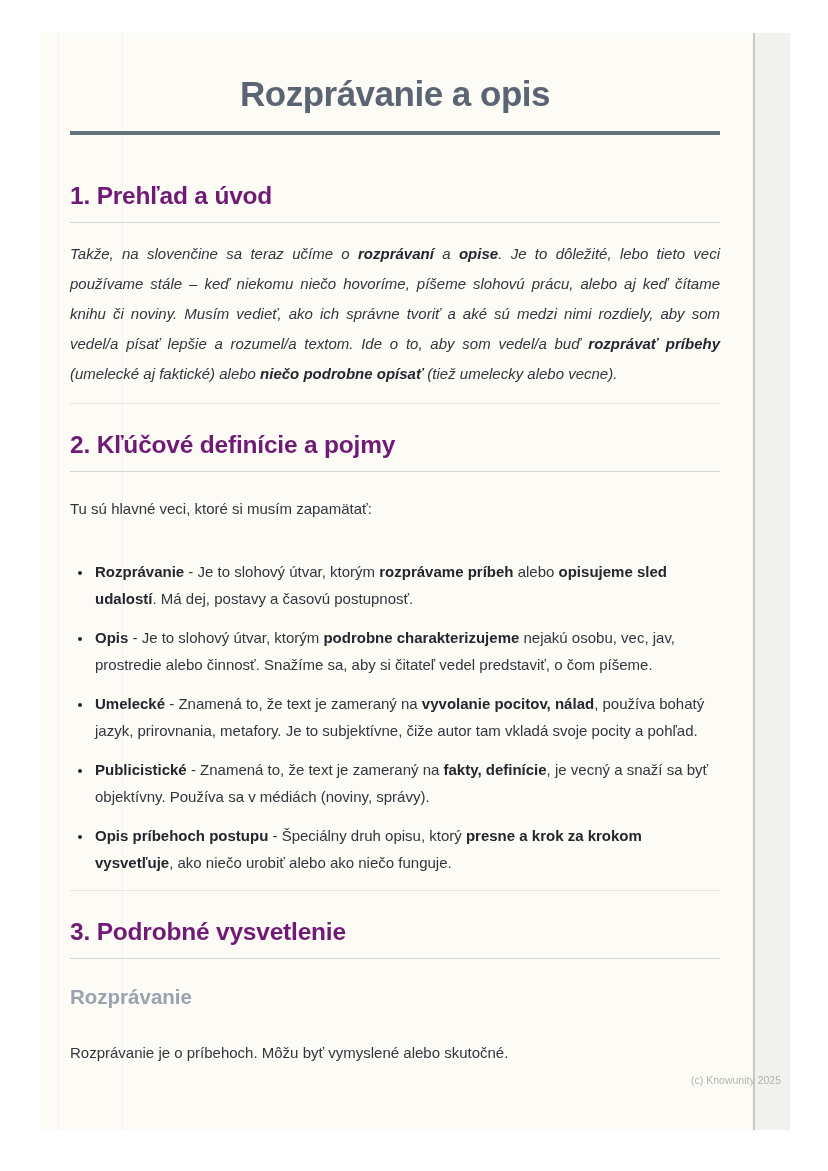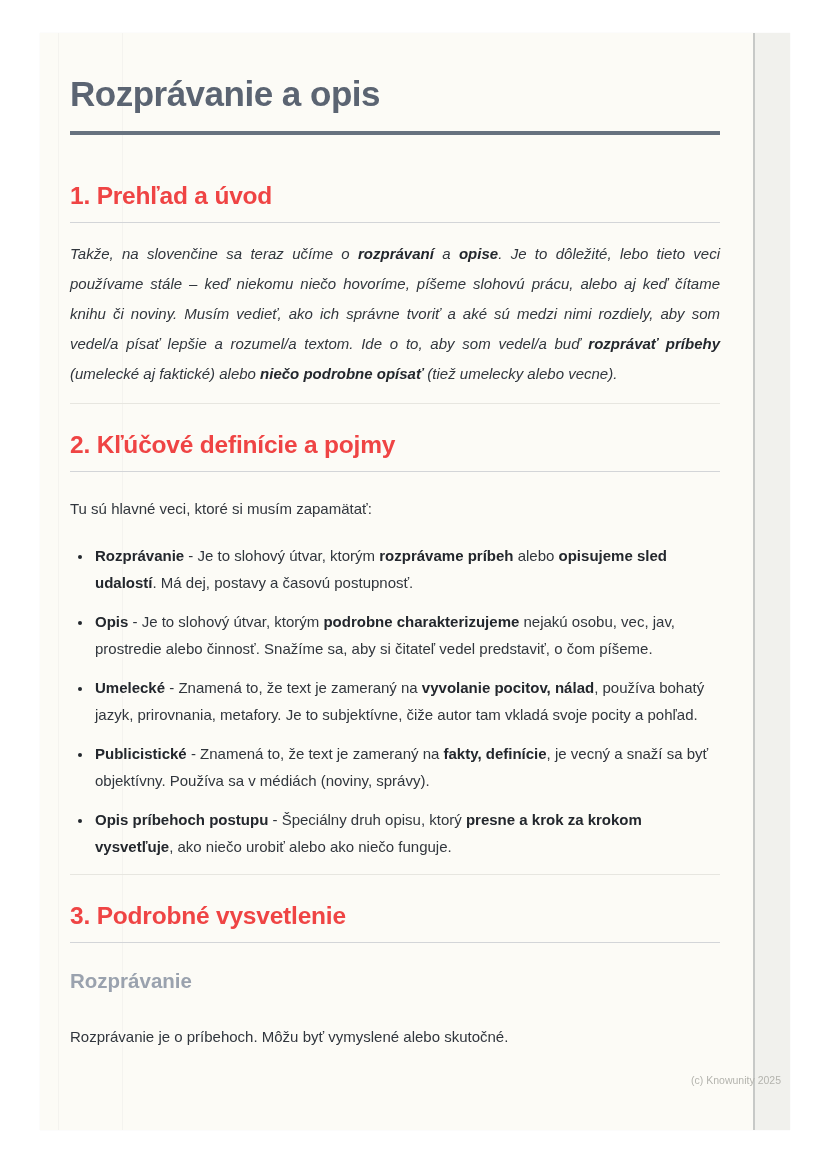--- a/index.html
+++ b/index.html
@@ -35,32 +35,33 @@
     position: relative;
     padding: 42px 70px 0 30px;
     width: 750px;
   }
   h1.doc-title {
     font-size: 35px;
     font-weight: bold;
     color: #5b6472;
     letter-spacing: -0.5px;
     line-height: 1.1;
+    text-align: center;
   }
   .title-rule {
     height: 4px;
     background: #67727f;
     border: none;
     margin-top: 17px;
     margin-bottom: 0;
   }
   h2.section-heading {
     font-size: 24.5px;
     font-weight: bold;
-    color: #ef4444;
+    color: #701a75;
     letter-spacing: -0.2px;
     padding-bottom: 12px;
     border-bottom: 1.5px solid #d3d5d8;
   }
   .s1 h2.section-heading { margin-top: 47px; }
   h3.sub-heading {
     font-size: 20.5px;
     font-weight: bold;
     color: #9aa2ae;
     margin-top: 26px;
@@ -74,21 +75,21 @@
   p.justified { text-align: justify; font-style: italic; }
   b { color: #23272d; }
   .section-divider {
     border: none;
     height: 1px;
     background: #e7e6e0;
     margin-top: 14px;
     margin-bottom: 27px;
   }
   ul.key-list {
-    margin-top: 22px;
+    margin-top: 38px;
     padding-left: 23px;
     list-style: disc;
   }
   ul.key-list li {
     font-size: 15px;
     color: #31363d;
     line-height: 27px;
     margin-bottom: 12px;
     padding-left: 2px;
   }

